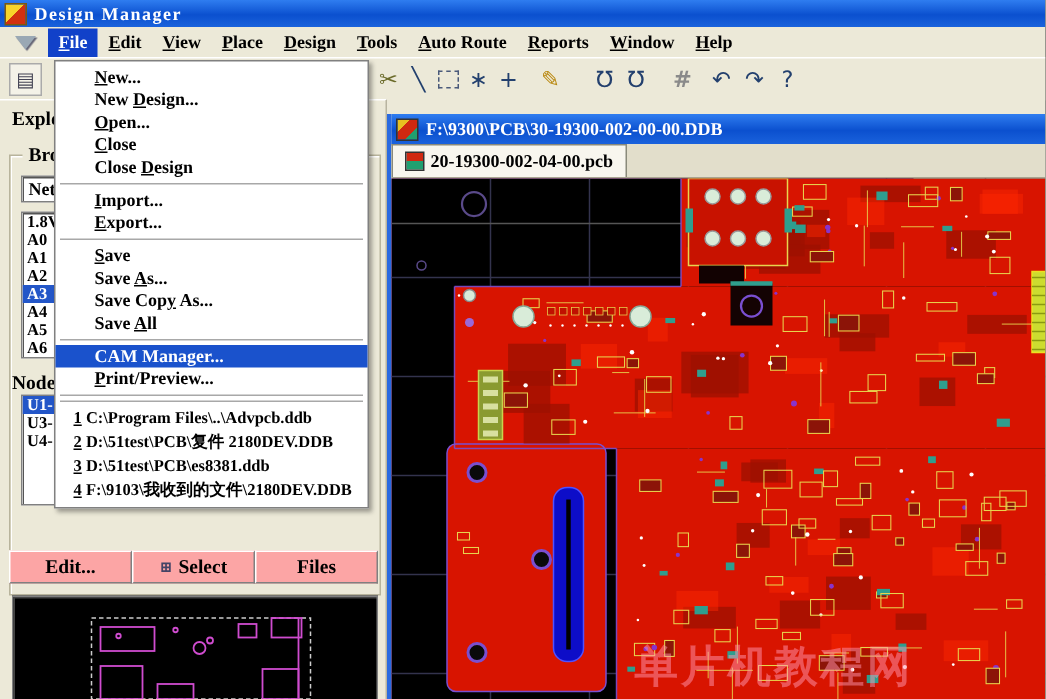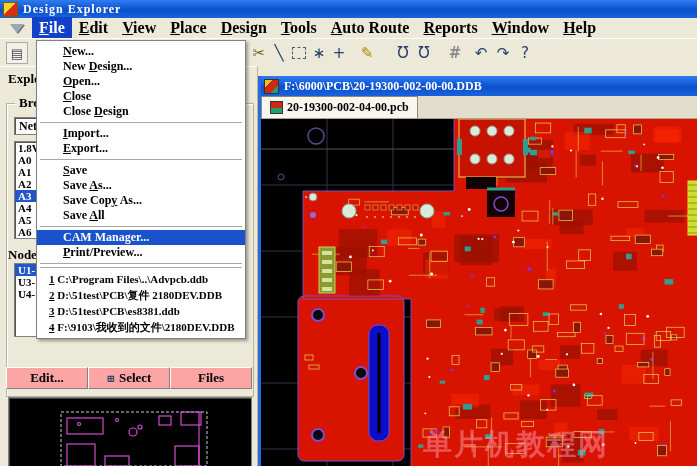--- a/index.html
+++ b/index.html
@@ -7,21 +7,21 @@
        font-family:"Liberation Serif","DejaVu Serif",serif;-webkit-font-smoothing:none;}
   
   .titlebar{position:absolute;left:0;top:0;width:697px;height:18px;
     background:linear-gradient(180deg,#2f7df0,#0b50cf 55%,#1a62dc);
     display:flex;align-items:center;gap:5px;padding-left:3px;box-sizing:border-box;}
   .app-icon{width:13px;height:13px;border:1px solid #7a5a10;
     background:linear-gradient(135deg,#f7d42a 0 45%,#d23010 45% 100%);flex:0 0 auto;}
   .titlebar .ttext{color:#fff;font-weight:bold;font-size:12px;letter-spacing:1px;}
   
   .menubar{position:absolute;left:0;top:18px;width:630px;height:20px;background:#ece9d8;
-    display:flex;align-items:center;font-size:16px;font-weight:bold;border-bottom:1px solid #d8d4c0;}
+    display:flex;align-items:center;font-size:12px;font-weight:bold;border-bottom:1px solid #d8d4c0;}
   .menu-arrow{width:0;height:0;border-left:7px solid transparent;border-right:7px solid transparent;
     border-top:9px solid #9aa8b4;margin:0 8px 0 10px;filter:drop-shadow(1px 1px 0 #667);}
   .menu-item{padding:2px 7px;color:#000;white-space:nowrap;}
   .menu-item.active{background:#1141c9;color:#fff;}
   
   .toolbar{position:absolute;left:0;top:38px;width:697px;height:28px;background:#ece9d8;
     border-top:1px solid #fff;}
   .tb-icon{position:absolute;top:3px;width:22px;height:22px;display:flex;align-items:center;
     justify-content:center;font-size:15px;color:#23406e;font-family:"DejaVu Sans",sans-serif;}
   .tb-box{width:12px;height:10px;border:1px dashed #4a5a7a;}
@@ -81,21 +81,21 @@
   .watermark{position:absolute;right:0;bottom:2px;font-size:29px;font-weight:bold;letter-spacing:2px;
     color:rgba(255,150,175,.5);z-index:20;pointer-events:none;white-space:nowrap;}
 </style>
 </head>
 <body>
 
 <div class="app" data-name="design-explorer-window">
 
   <div class="titlebar" data-name="main-titlebar">
     <span class="app-icon" data-name="app-icon"></span>
-    <span class="ttext" data-name="window-title">Design Explorer</span>
+    <span class="ttext" data-name="window-title">Design Manager</span>
   </div>
 
   <div class="menubar" data-name="menubar">
     <span class="menu-arrow" data-name="window-menu-arrow-icon"></span>
     <span data-name="menubar-items" style="display:flex;">
         <span class="menu-item active" data-name="menubar-file"><u>F</u>ile</span>
         <span class="menu-item" data-name="menubar-edit"><u>E</u>dit</span>
         <span class="menu-item" data-name="menubar-view"><u>V</u>iew</span>
         <span class="menu-item" data-name="menubar-place"><u>P</u>lace</span>
         <span class="menu-item" data-name="menubar-design"><u>D</u>esign</span>
@@ -176,21 +176,21 @@
         <rect x="166" y="48" width="24" height="20"></rect>
         <circle cx="70" cy="26" r="1.5"></circle>
         <circle cx="108" cy="22" r="1.5"></circle>
       </g>
     </svg>
   </div>
 
   <div class="docwin" data-name="document-window">
     <div class="doc-titlebar" data-name="document-titlebar">
       <span class="doc-icon" data-name="document-icon"></span>
-      <span class="ttext" data-name="document-title">F:\6000\PCB\20-19300-002-00-00.DDB</span>
+      <span class="ttext" data-name="document-title">F:\9300\PCB\30-19300-002-00-00.DDB</span>
     </div>
     <div class="tabbar" data-name="document-tabbar">
       <div class="tab active" data-name="tab-pcb-document">
         <span class="tab-icon" data-name="pcb-doc-icon"></span>
         <span data-name="tab-label">20-19300-002-04-00.pcb</span>
       </div>
     </div>
     <div class="canvas-wrap" data-name="pcb-canvas-area">
       <svg id="pcb" data-name="pcb-canvas" width="436" height="348" viewBox="0 0 436 348">
           <rect x="0" y="0" width="436" height="348" fill="#000000"></rect>

